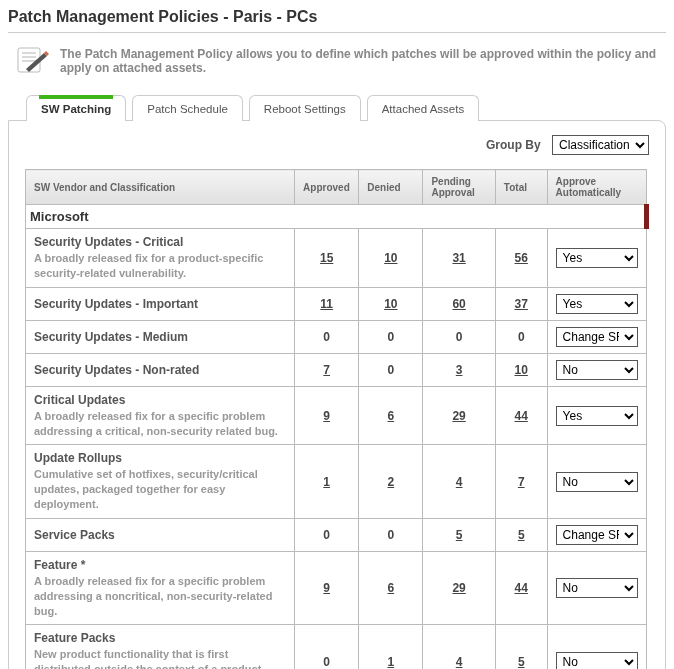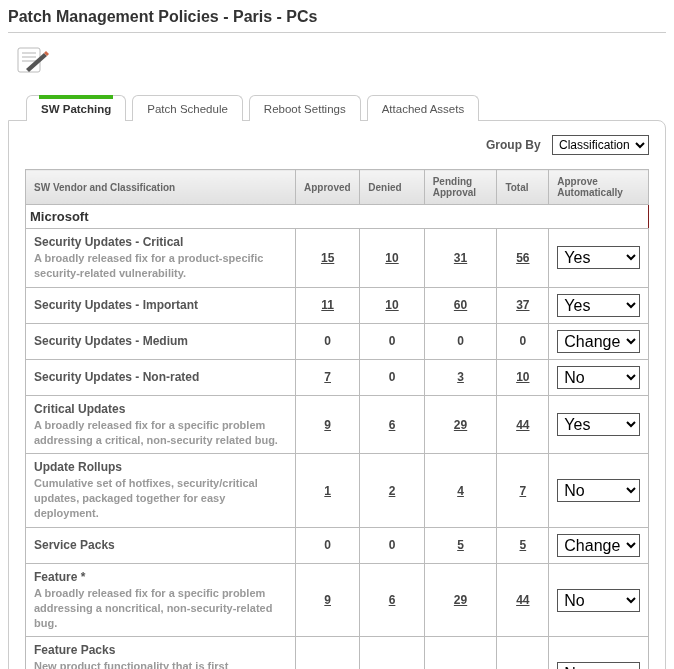--- a/index.html
+++ b/index.html
@@ -107,37 +107,37 @@
     font-weight: bold;
     text-align: left;
     font-size: 10px;
   }
   tr.vendor-row td {
     background: #fff;
     font-weight: bold;
     font-size: 13px;
     color: #333;
     border-left: 1px solid #bbb;
-    border-right: 1px solid #7f1d1d;
+    border-right: 5px solid #7f1d1d;
     padding: 4px 4px;
   }
   td.cat-cell { padding: 6px 8px 6px 18px; }
   .cat-name { font-weight: bold; color: #555; font-size: 12px; }
   .cat-desc { color: #999; font-weight: bold; font-size: 11px; line-height: 1.35; margin-top: 2px; }
   td.num {
     font-weight: bold;
     color: #444;
     text-align: center;
   }
   td.num .link { text-decoration: underline; cursor: pointer; }
   td.sel select {
     width: 100%;
     border: 1px solid #555;
     background: #fff;
-    font-size: 16px;
+    font-size: 12px;
     padding: 1px 2px;
   }
   col.c-cat { width: 260px; }
   col.c-num { width: 62px; }
   col.c-pend { width: 70px; }
   col.c-tot { width: 50px; }
   col.c-sel { width: 96px; }
 </style>
 </head>
 <body>
@@ -148,20 +148,21 @@
   <div class="icon-wrap">
     <svg viewBox="0 0 34 30">
       <rect x="2" y="1" width="22" height="24" rx="2" fill="#fff" stroke="#bbb"></rect>
       <line x1="6" y1="6" x2="20" y2="6" stroke="#ccc" stroke-width="1.5"></line>
       <line x1="6" y1="10" x2="20" y2="10" stroke="#ccc" stroke-width="1.5"></line>
       <line x1="6" y1="14" x2="20" y2="14" stroke="#ccc" stroke-width="1.5"></line>
       <path d="M10 22 L28 6 L31 9 L13 25 Z" fill="#555"></path>
       <path d="M28 6 L31 9 L33 7 L30 4 Z" fill="#d06a4a"></path>
     </svg>
   </div>
+  <div>The Patch Management Policy allows you to define which patches will be approved within the policy and apply on attached assets.</div>
 </div>
 
 <div class="tabs" id="tabs">
     <div class="tab active">SW Patching</div>
     <div class="tab">Patch Schedule</div>
     <div class="tab">Reboot Settings</div>
     <div class="tab">Attached Assets</div>
   </div>
 
 <div class="panel">

